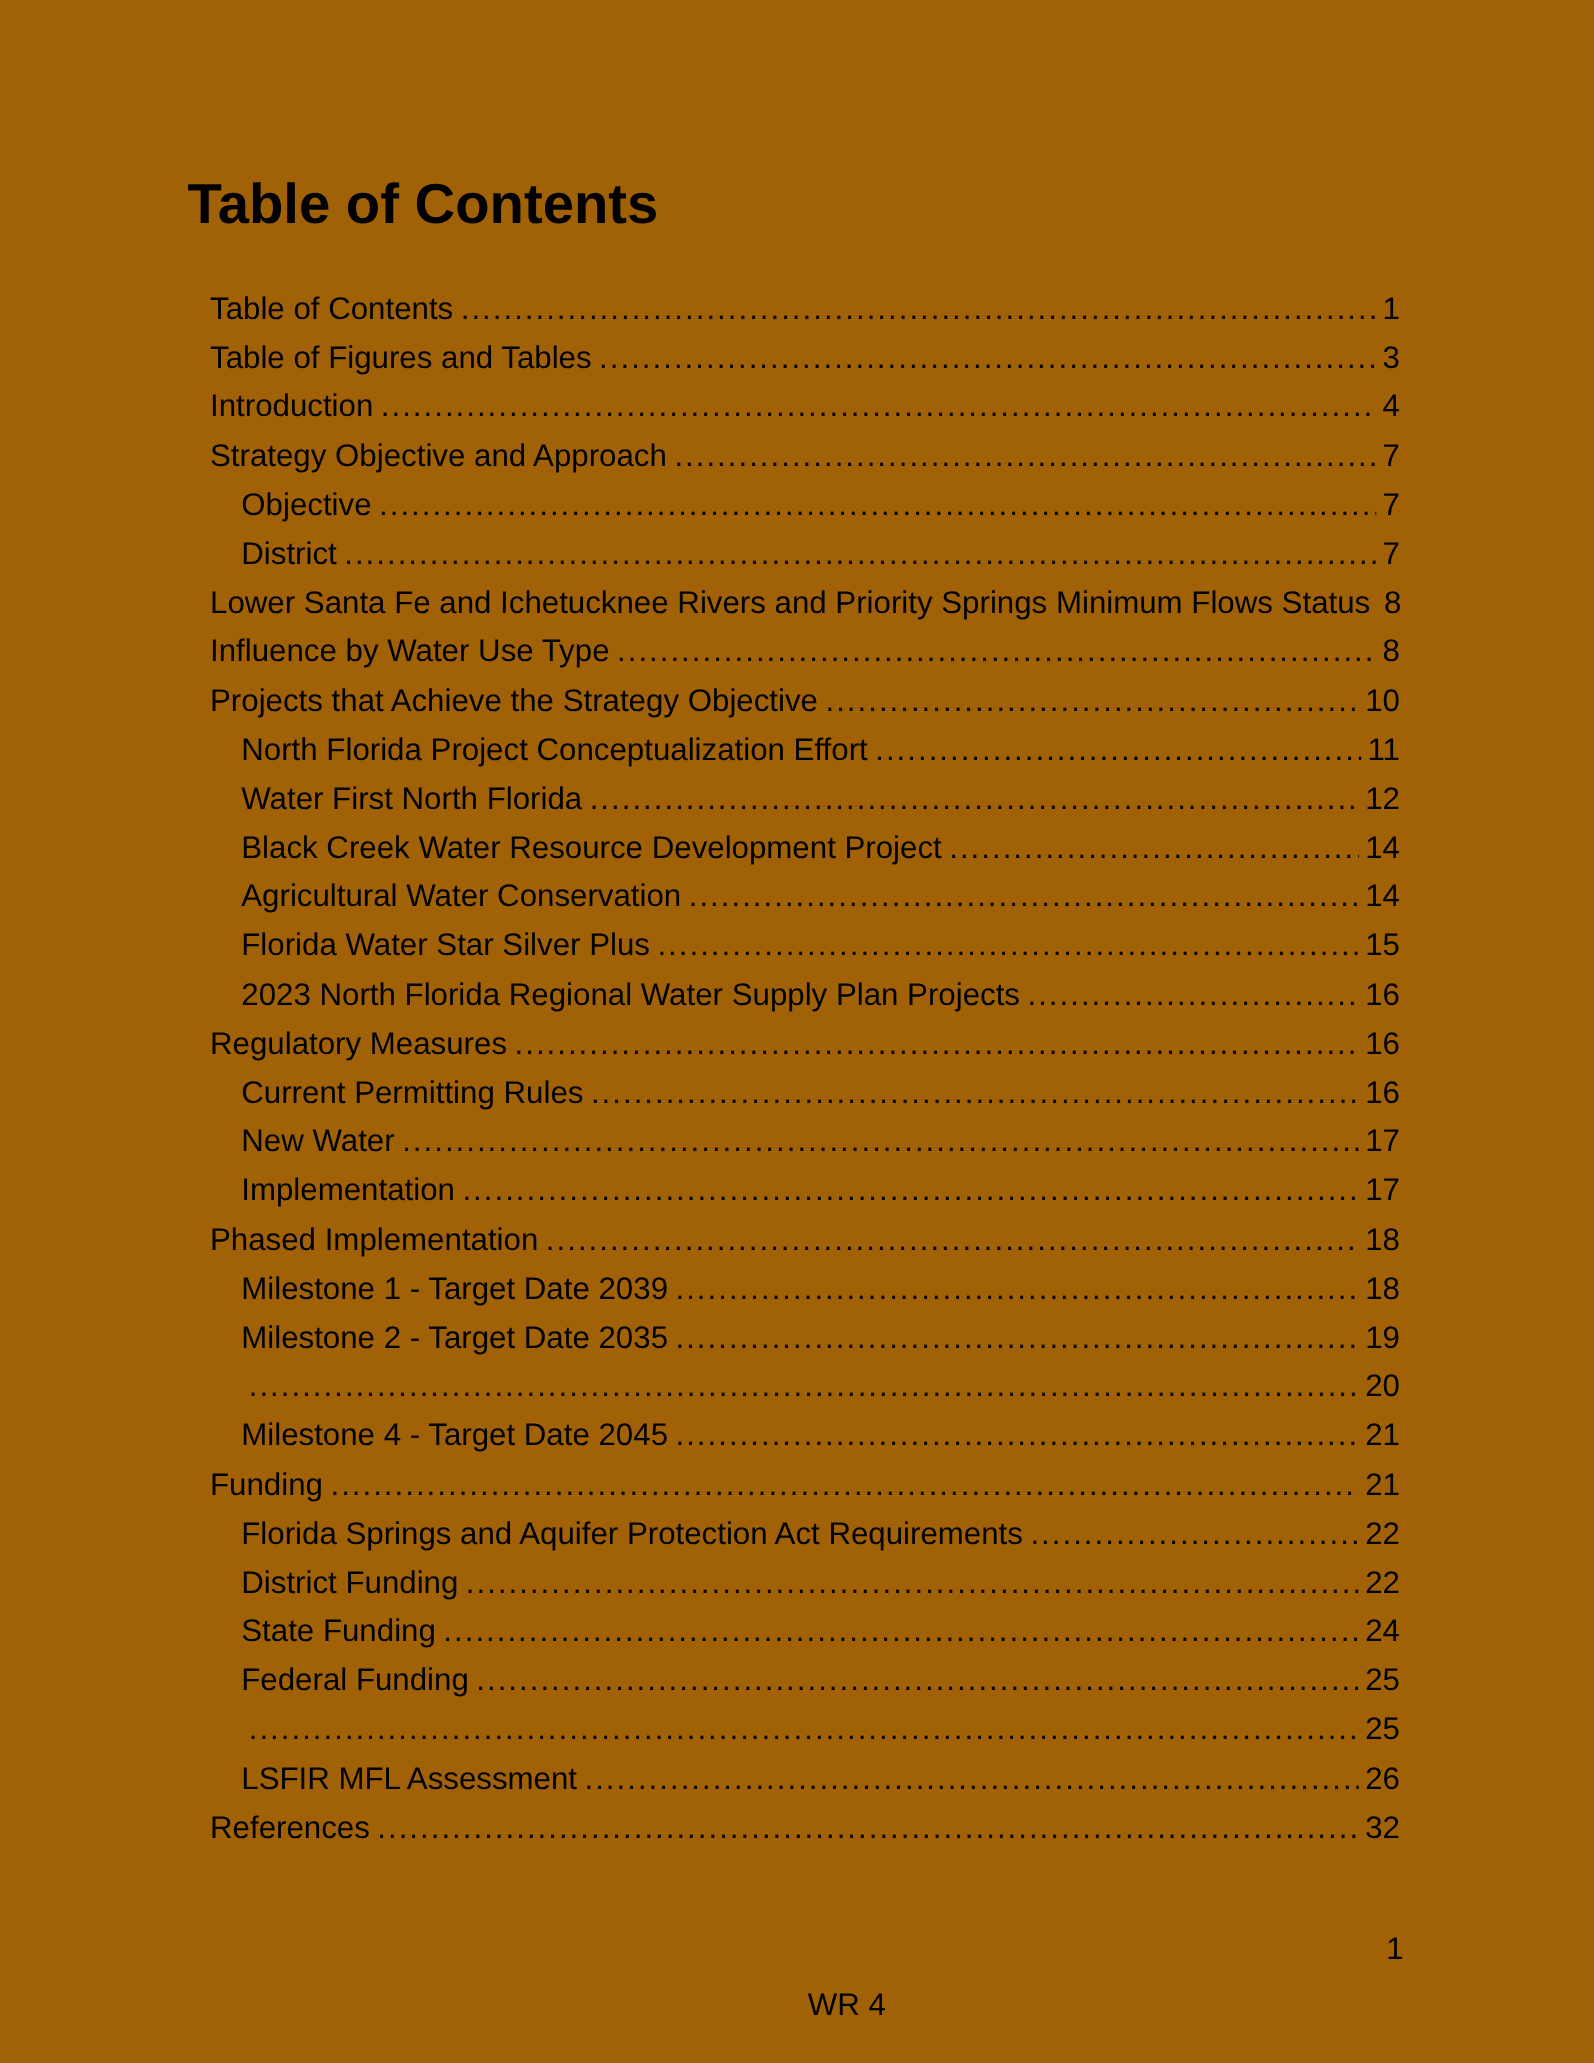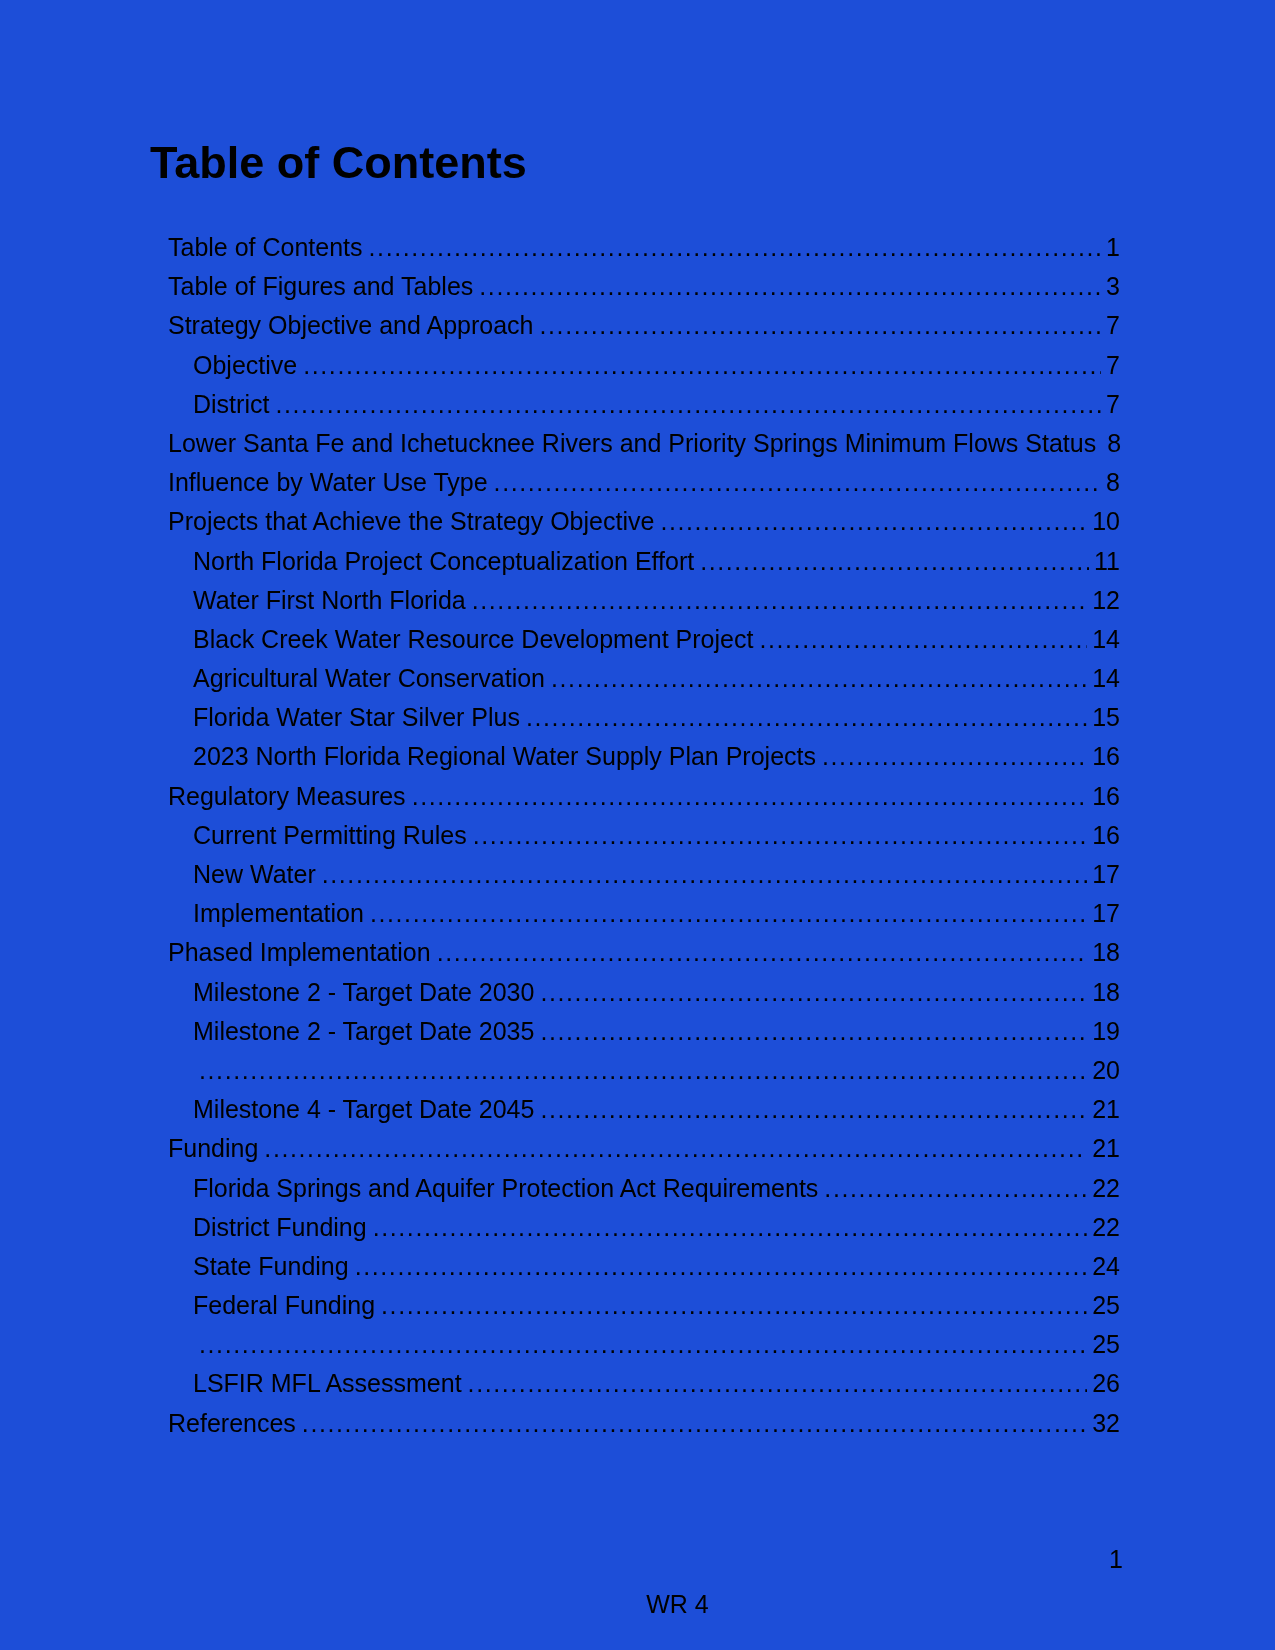--- a/index.html
+++ b/index.html
@@ -1,20 +1,20 @@
 <!DOCTYPE html>
 <html><head>
 <meta charset="utf-8">
 <style>
   html, body { margin: 0; padding: 0; background: #ffffff; }
   .page {
     position: relative;
     width: 1275px;
     height: 1650px;
-    background: #1d4ed8;
+    background: #a16207;
     color: #000000;
     font-family: "Liberation Sans", sans-serif;
     overflow: hidden;
   }
   .title {
     position: absolute;
     left: 150px;
     top: 137px;
     margin: 0;
     font-size: 45px;
@@ -84,20 +84,25 @@
     <span class="dots"></span>
     <span class="pagenum">1</span>
   </div>
 
   <div class="toc-row">
     <span class="toc-label">Table of Figures and Tables</span>
     <span class="dots"></span>
     <span class="pagenum">3</span>
   </div>
 
+  <div class="toc-row">
+    <span class="toc-label">Introduction</span>
+    <span class="dots"></span>
+    <span class="pagenum">4</span>
+  </div>
 
   <div class="toc-row">
     <span class="toc-label">Strategy Objective and Approach</span>
     <span class="dots"></span>
     <span class="pagenum">7</span>
   </div>
 
   <div class="toc-row lvl2">
     <span class="toc-label">Objective</span>
     <span class="dots"></span>
@@ -188,21 +193,21 @@
     <span class="pagenum">17</span>
   </div>
 
   <div class="toc-row">
     <span class="toc-label">Phased Implementation</span>
     <span class="dots"></span>
     <span class="pagenum">18</span>
   </div>
 
   <div class="toc-row lvl2">
-    <span class="toc-label">Milestone 2 - Target Date 2030</span>
+    <span class="toc-label">Milestone 1 - Target Date 2039</span>
     <span class="dots"></span>
     <span class="pagenum">18</span>
   </div>
 
   <div class="toc-row lvl2">
     <span class="toc-label">Milestone 2 - Target Date 2035</span>
     <span class="dots"></span>
     <span class="pagenum">19</span>
   </div>
 

